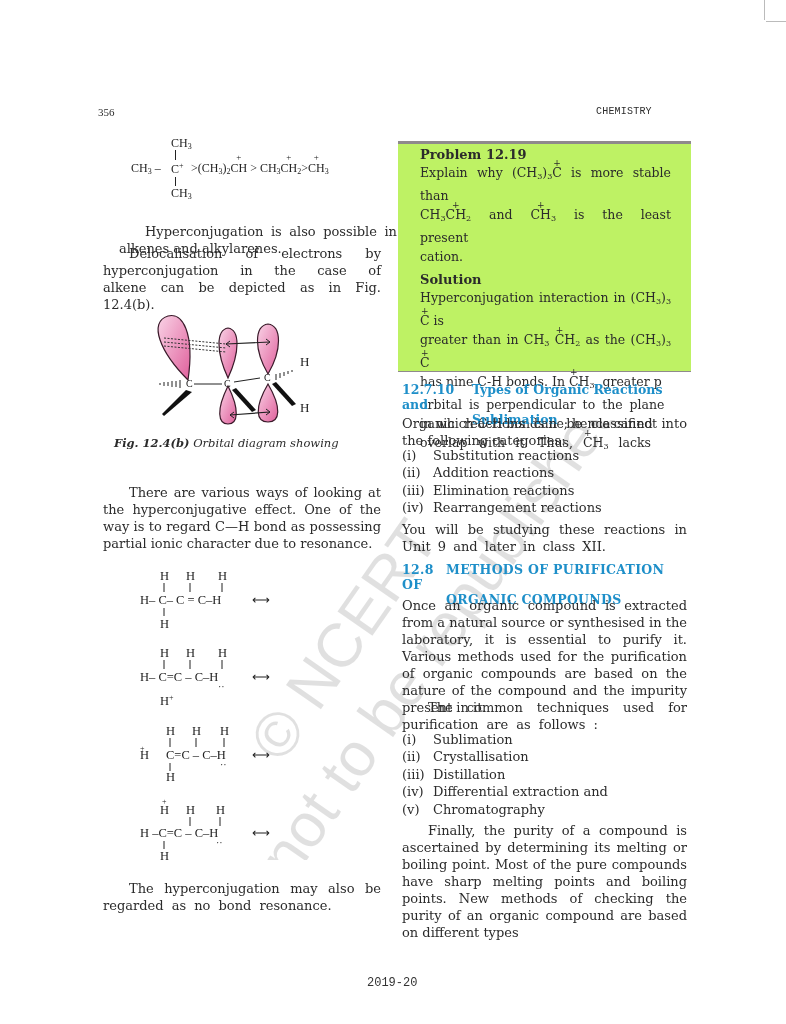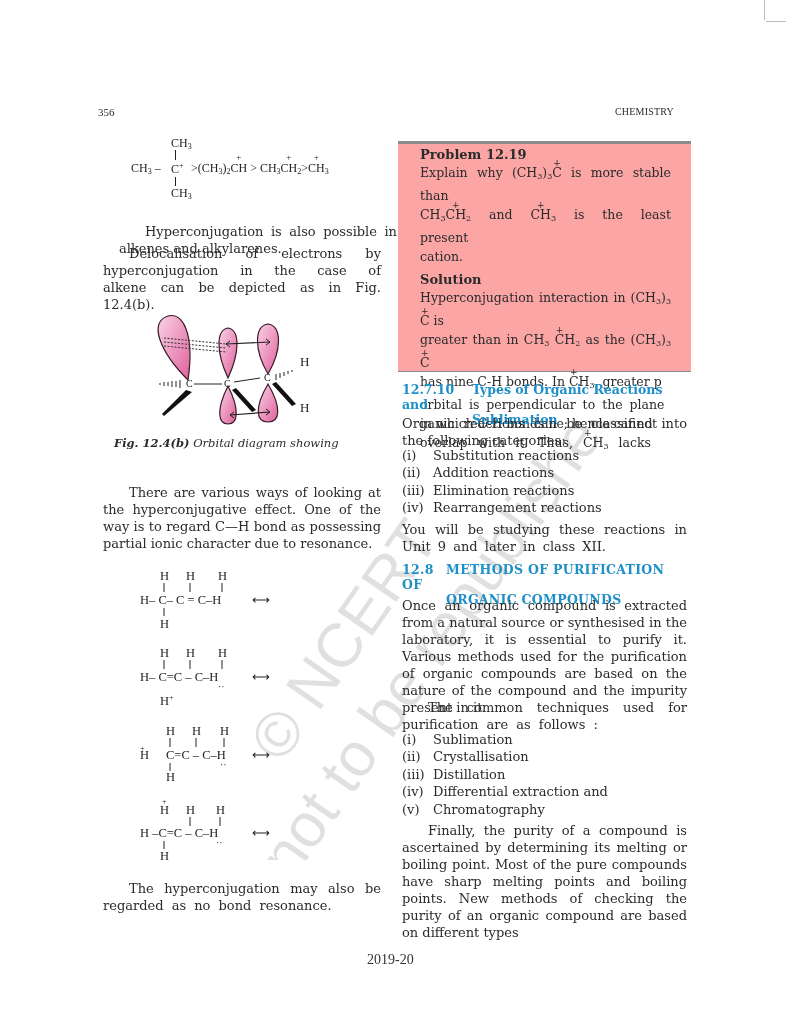--- a/index.html
+++ b/index.html
@@ -2,33 +2,33 @@
 <html><head>
 <meta charset="utf-8">
 <style>
   html, body { margin: 0; padding: 0; background: #ffffff; }
   body { width: 786px; height: 1024px; position: relative; overflow: hidden;
          font-family: "DejaVu Serif", "Liberation Serif", serif; color: #2b2b2b; }
   .abs { position: absolute; }
   .crop-v { position: absolute; left: 764px; top: 0; width: 1px; height: 20px; background: #bbb; }
   .crop-h { position: absolute; left: 766px; top: 21px; width: 20px; height: 1px; background: #bbb; }
   .page-num { left: 98px; top: 106px; font-size: 11px; font-family: "Liberation Serif", serif; }
-  .running-head { left: 615px; top: 106px; font-size: 10px; font-family: Liberation Serif, serif; letter-spacing: 0.2px; }
-  .footer { left: 367px; top: 952px; font-size: 14px; font-family: Liberation Serif, serif; color: #333; }
+  .running-head { left: 596px; top: 106px; font-size: 10px; font-family: Liberation Mono, monospace; letter-spacing: 0.2px; }
+  .footer { left: 367px; top: 976px; font-size: 12px; font-family: Liberation Mono, monospace; color: #333; }
   .body-text { font-size: 13px; line-height: 17px; text-align: justify; }
   .indent { text-indent: 26px; }
   .col-left { left: 103px; width: 278px; }
   .col-right { left: 402px; width: 285px; }
   .formula { font-family: "Liberation Serif", serif; font-size: 12px; color: #222; }
   sub { font-size: 8px; vertical-align: -2px; }
   sup { font-size: 8px; }
   .plus-over { position: relative; display: inline-block; }
   .plus-over::before { content: "+"; position: absolute; top: -9px; left: 50%; transform: translateX(-50%); font-size: 9px; }
   .problem-box { left: 398px; top: 141px; width: 293px; height: 227px;
-                 background: #fca5a5; border-top: 3px solid #8f8a8c; border-bottom: 1px solid #8f8a8c; }
+                 background: #bef264; border-top: 3px solid #8f8a8c; border-bottom: 1px solid #8f8a8c; }
   .problem-box .inner { position: absolute; left: 22px; top: 3px; width: 251px; }
   .problem-box .h { font-weight: bold; font-size: 13px; line-height: 16px; font-family: "DejaVu Serif", serif; }
   .problem-box .t { font-size: 12.5px; line-height: 19px; text-align: justify; }
   .sec-head { color: #1e8fc9; font-weight: bold; font-size: 12.5px; line-height: 15px; font-family: "DejaVu Serif", serif; }
   .sec-num { display: inline-block; width: 70px; }
   .list { font-size: 13px; line-height: 17.4px; }
   .list .row { display: flex; }
   .list .roman { width: 31px; flex: none; }
   .caption { left: 114px; top: 436px; width: 270px; font-size: 11.5px; line-height: 15px; }
   .caption b { font-style: italic; }

